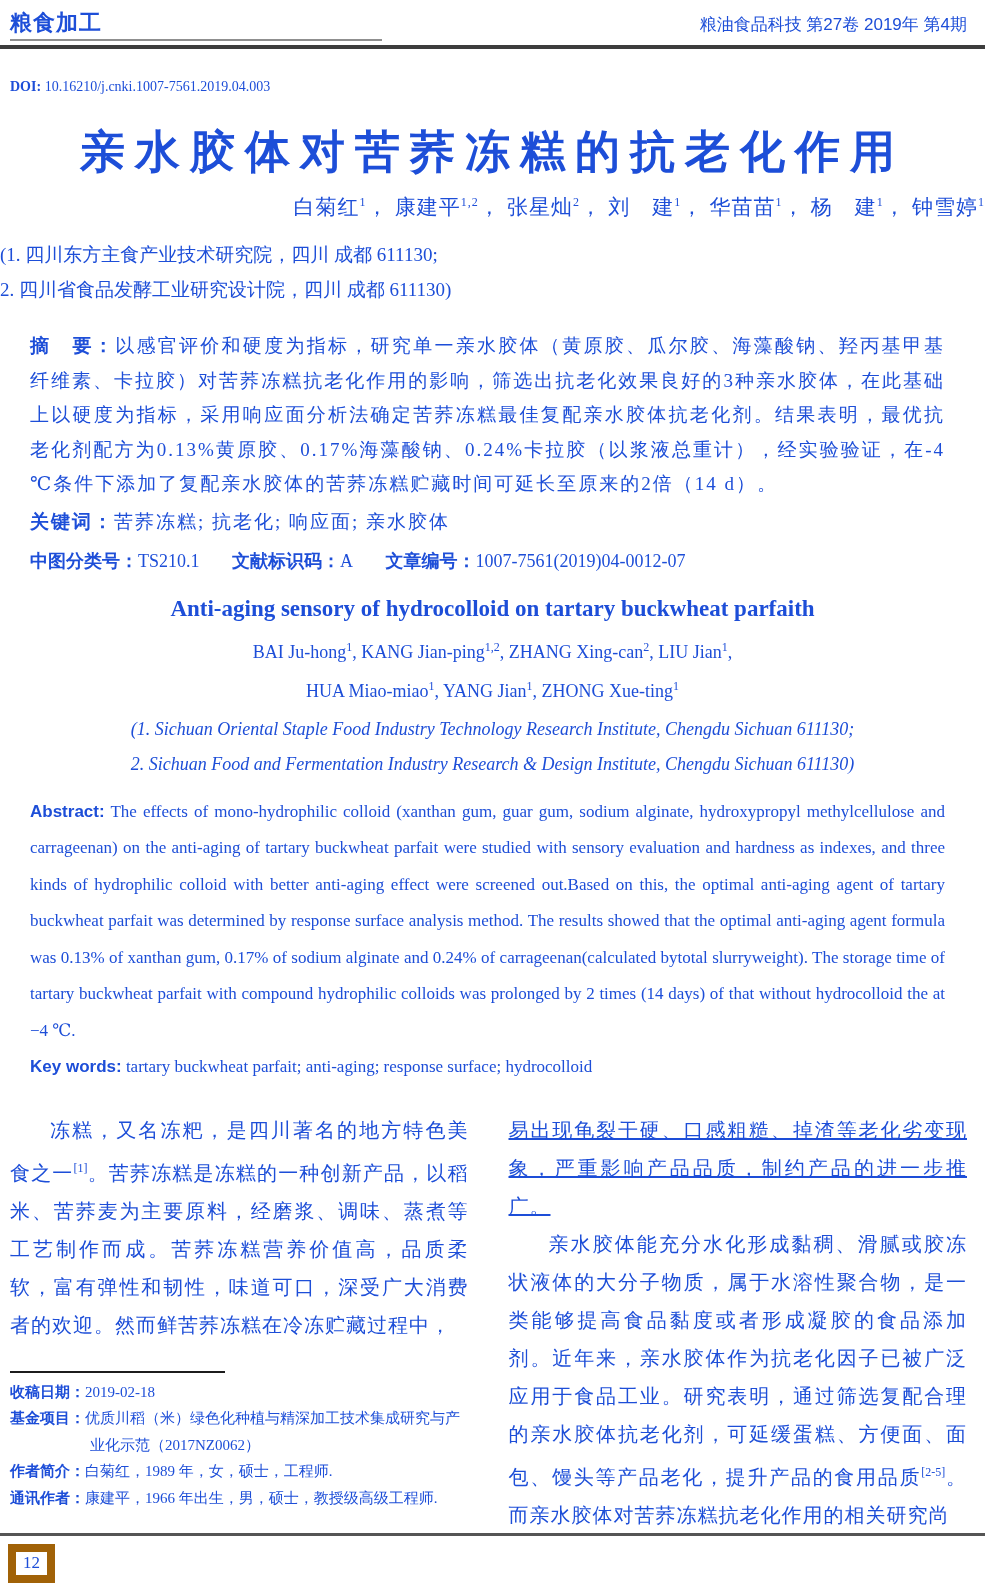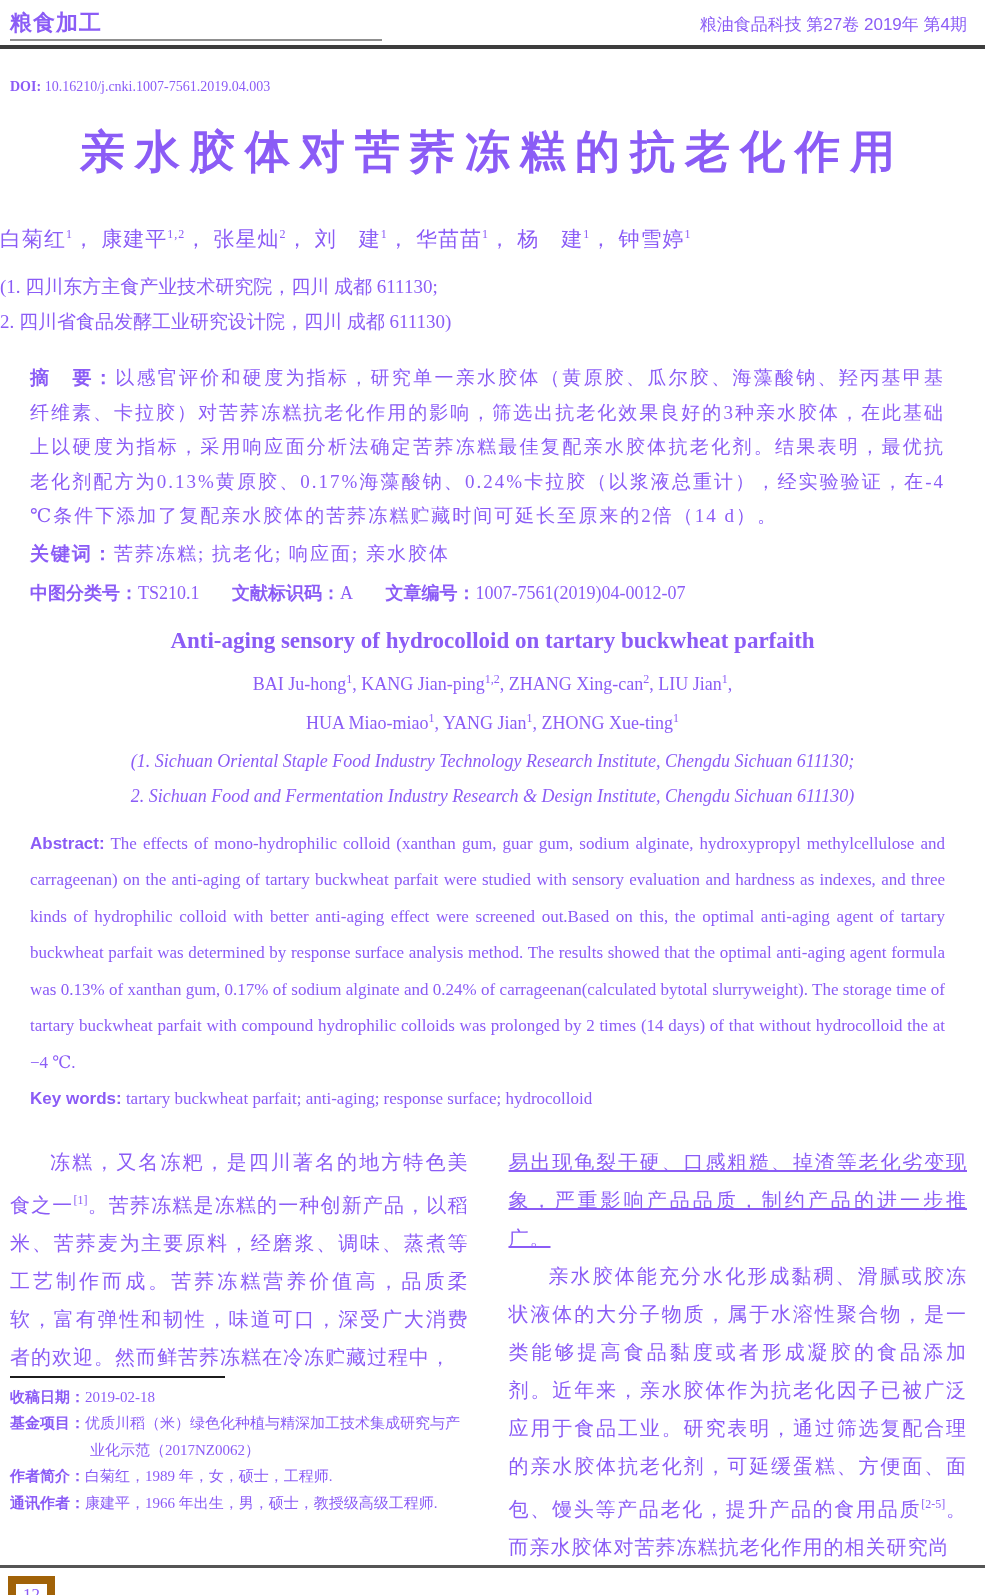--- a/index.html
+++ b/index.html
@@ -1,63 +1,63 @@
 <!DOCTYPE html>
 <html><head>
 <meta charset="utf-8">
 <style>
   html,body{margin:0;padding:0;background:#ffffff;}
   .page{
     position:relative;
     width:985px;
     height:1595px;
     background:#fff;
-    color:#8b5cf6;
+    color:#1d4ed8;
     font-family:"Liberation Serif","DejaVu Serif",serif;
     overflow:hidden;
     box-sizing:border-box;
     padding-top:8px;
   }
   .pad{margin-left:10px;margin-right:18px;}
 
   
   .hdr{display:flex;justify-content:space-between;align-items:flex-end;}
   .hdr-left{font-family:"Liberation Sans","DejaVu Sans",sans-serif;font-weight:bold;font-size:22px;letter-spacing:1px;}
   .hdr-right{font-family:"Liberation Sans","DejaVu Sans",sans-serif;font-size:17px;padding-bottom:2px;}
   .header-rule{position:relative;height:6px;border-bottom:4px solid #3d3d3d;margin-top:1px;}
   .hr-left-seg{position:absolute;left:10px;top:0;width:372px;border-top:2px solid #8f8f8f;}
 
   
   .doi{margin-top:30px;font-size:14px;}
   .doi b{font-weight:bold;}
 
   
   .title-cn{margin-top:30px;text-align:center;font-weight:bold;font-size:45px;letter-spacing:10px;line-height:1.2;}
-  .authors-cn{margin-top:46px;text-align:left;font-size:21px;letter-spacing:1px;}
+  .authors-cn{margin-top:14px;text-align:right;font-size:21px;letter-spacing:1px;}
   .authors-cn sup,.authors-en sup{font-size:12px;}
   .affil-cn{margin-top:16px;text-align:left;font-size:19px;line-height:35px;}
 
   
   .abstract-cn{margin:22px 40px 0 30px;font-size:19px;letter-spacing:2px;line-height:34.5px;text-align:justify;}
   .lab{font-family:"Liberation Sans","DejaVu Sans",sans-serif;font-weight:bold;}
   .kw-cn{margin:4px 40px 0 30px;font-size:19px;letter-spacing:2px;line-height:32px;}
   .class-line{margin:8px 40px 0 30px;font-size:18px;line-height:30px;}
   .class-pair{margin-right:28px;white-space:nowrap;}
 
   
   .title-en{margin-top:20px;text-align:center;font-weight:bold;font-size:23px;}
   .authors-en{margin-top:8px;text-align:center;font-size:18px;line-height:34px;}
   .affil-en{text-align:center;font-size:18px;line-height:35px;margin-top:4px;font-style:italic;}
   .abstract-en{margin:12px 40px 0 30px;font-size:17px;line-height:36.5px;text-align:justify;}
   .kw-en{margin:0 40px 0 30px;font-size:17px;line-height:36px;}
 
   
   .columns{display:flex;gap:40px;margin:26px 18px 0 10px;height:400px;}
   .col{flex:1;min-width:0;}
-  .col-left{display:flex;flex-direction:column;}
+  .col-left{display:flex;flex-direction:column;justify-content:space-between;}
   .para{margin:0;font-size:20px;letter-spacing:1px;line-height:38px;text-align:justify;text-indent:2em;}
   .para sup{font-size:12px;letter-spacing:0;}
 
   
   .footnote{font-size:15px;line-height:26.5px;}
   .fn-rule{width:215px;border-top:2px solid #1c1c1c;margin-bottom:6px;}
   .fn-line{padding-left:80px;text-indent:-80px;}
   .fn-line .lab{font-size:15px;}
 
   

